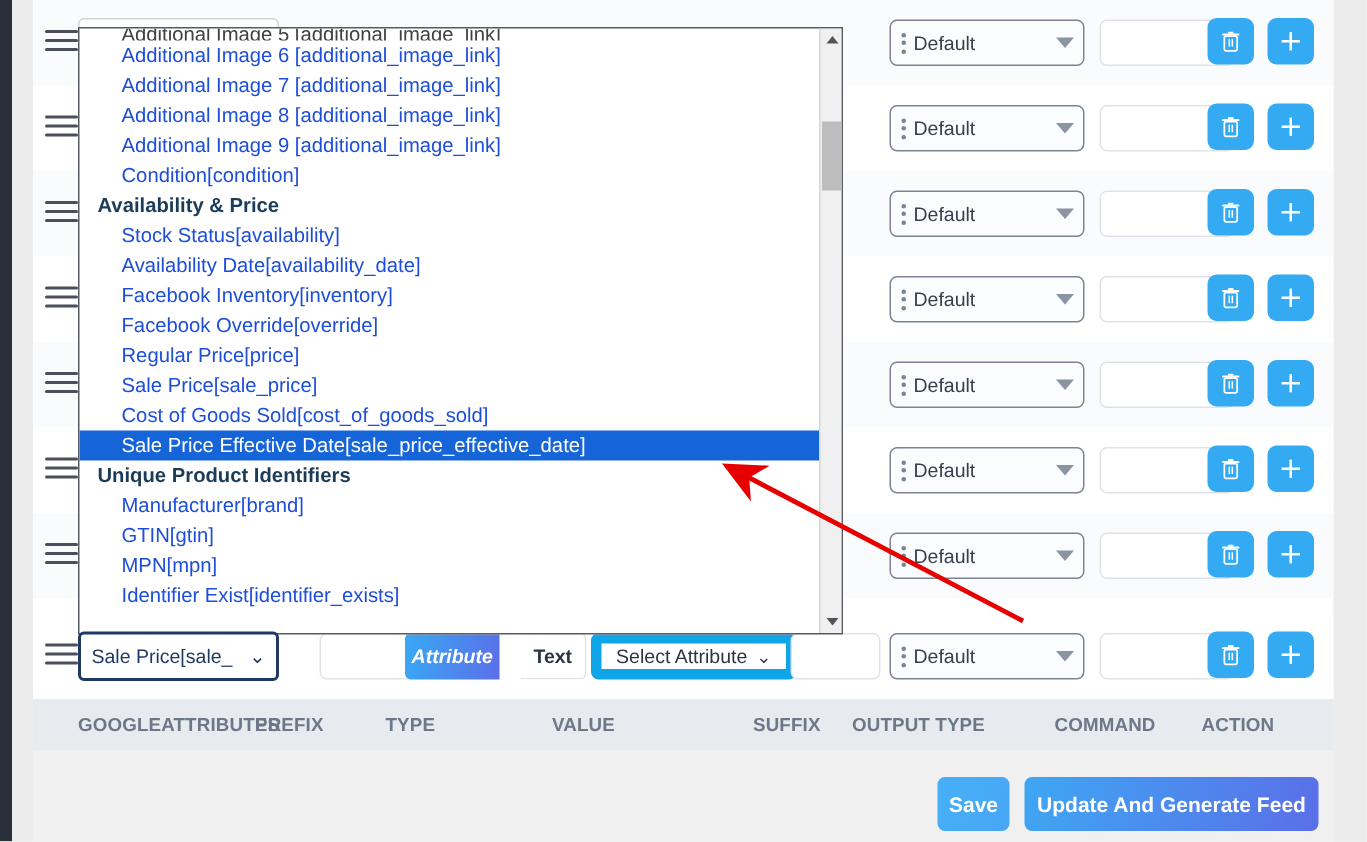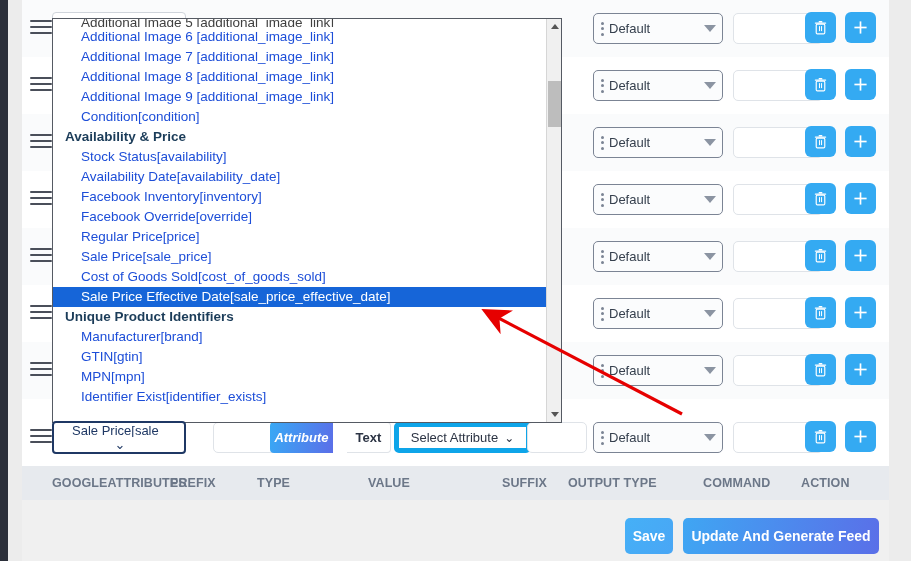--- a/index.html
+++ b/index.html
@@ -273,21 +273,20 @@
     background: #ffffff;
     border: 2px solid #1f3864;
     border-radius: 4px;
     display: flex;
     align-items: center;
     padding: 0 7px;
     font-size: 13px;
     color: #1f3864;
     z-index: 60;
     cursor: pointer;
-    flex-direction: column;
   }
   .focus-select .fs-label {
     flex: 1 1 auto;
     overflow: hidden;
     white-space: nowrap;
   }
   .focus-select .fs-caret {
     flex: 0 0 auto;
     margin-left: 2px;
     font-size: 13px;
@@ -331,21 +330,21 @@
     border-radius: 0 4px 4px 0;
     color: #2c3444;
     font-weight: bold;
   }
 
   .attr-select {
     position: absolute;
     left: 372px; top: 13px;
     width: 137px; height: 31px;
     background: #ffffff;
-    border: 5px solid #0ea5e9;
+    border: 7px solid #0ea5e9;
     border-radius: 5px;
     display: flex;
     align-items: center;
     justify-content: center;
     font-size: 13px;
     color: #2c3444;
     cursor: pointer;
   }
   .attr-select .ac {
     margin-left: 6px;

